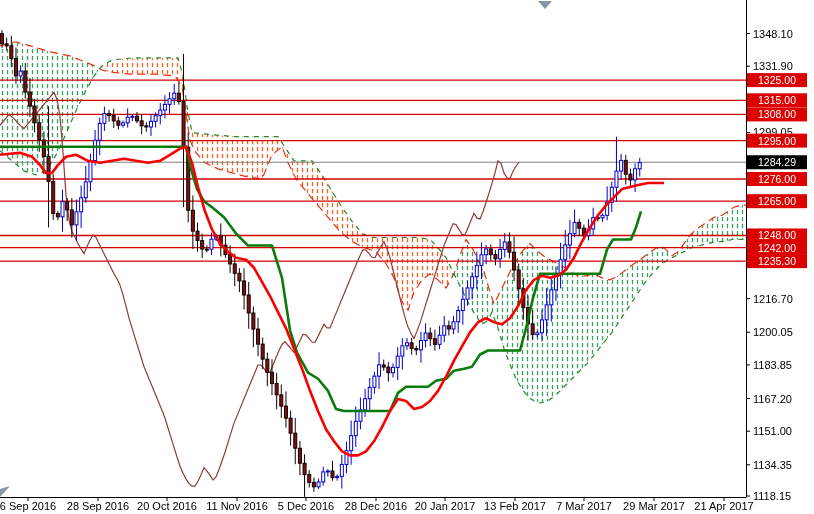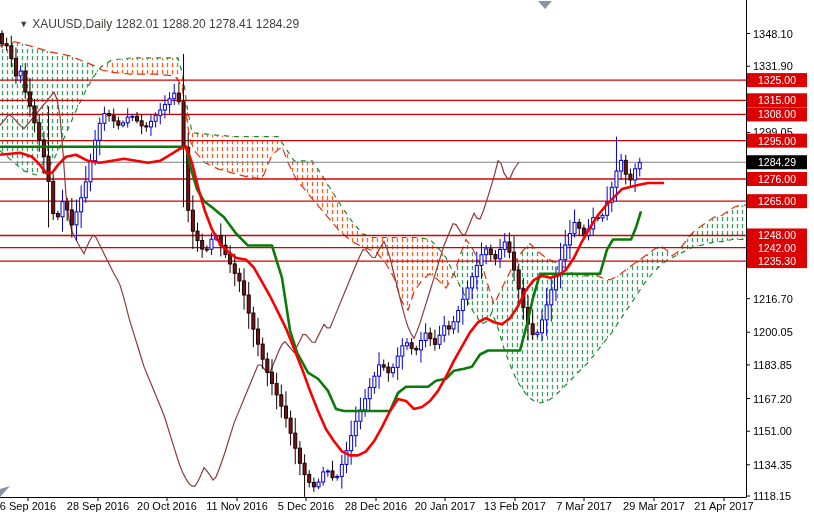--- a/index.html
+++ b/index.html
@@ -7,23 +7,20 @@
          font-family:"Liberation Sans", sans-serif;}
   #chart-title{position:absolute;left:6px;top:3px;font-size:12px;color:#463c3c;
                letter-spacing:0px;white-space:pre;z-index:5;}
   #chart-title .tri{font-size:9px;position:relative;top:-1px;margin-right:4px;}
   svg text{font-family:"Liberation Sans", sans-serif;}
 </style>
 </head>
 <body>
 
 <div id="stage">
-  <div id="chart-title">
-    <span class="tri">▼</span><span>XAUUSD,Daily</span><span> </span><span>1282.01</span><span> </span><span>1288.20</span><span> </span><span>1278.41</span><span> </span><span>1284.29</span>
-  </div>
   <svg id="chart" width="814" height="514">
     <defs>
       <clipPath id="plotclip">
           <rect x="0" y="0" width="746" height="497"></rect>
         </clipPath>
       <pattern id="pgreen" width="5" height="7" patternUnits="userSpaceOnUse">
         <path d="M2.5 0 V4.2" stroke="#3aa060" stroke-width="1.3"></path>
       </pattern>
       <pattern id="porange" width="5" height="7" patternUnits="userSpaceOnUse">
         <path d="M2.5 0 V4.2" stroke="#ff6020" stroke-width="1.3"></path>

